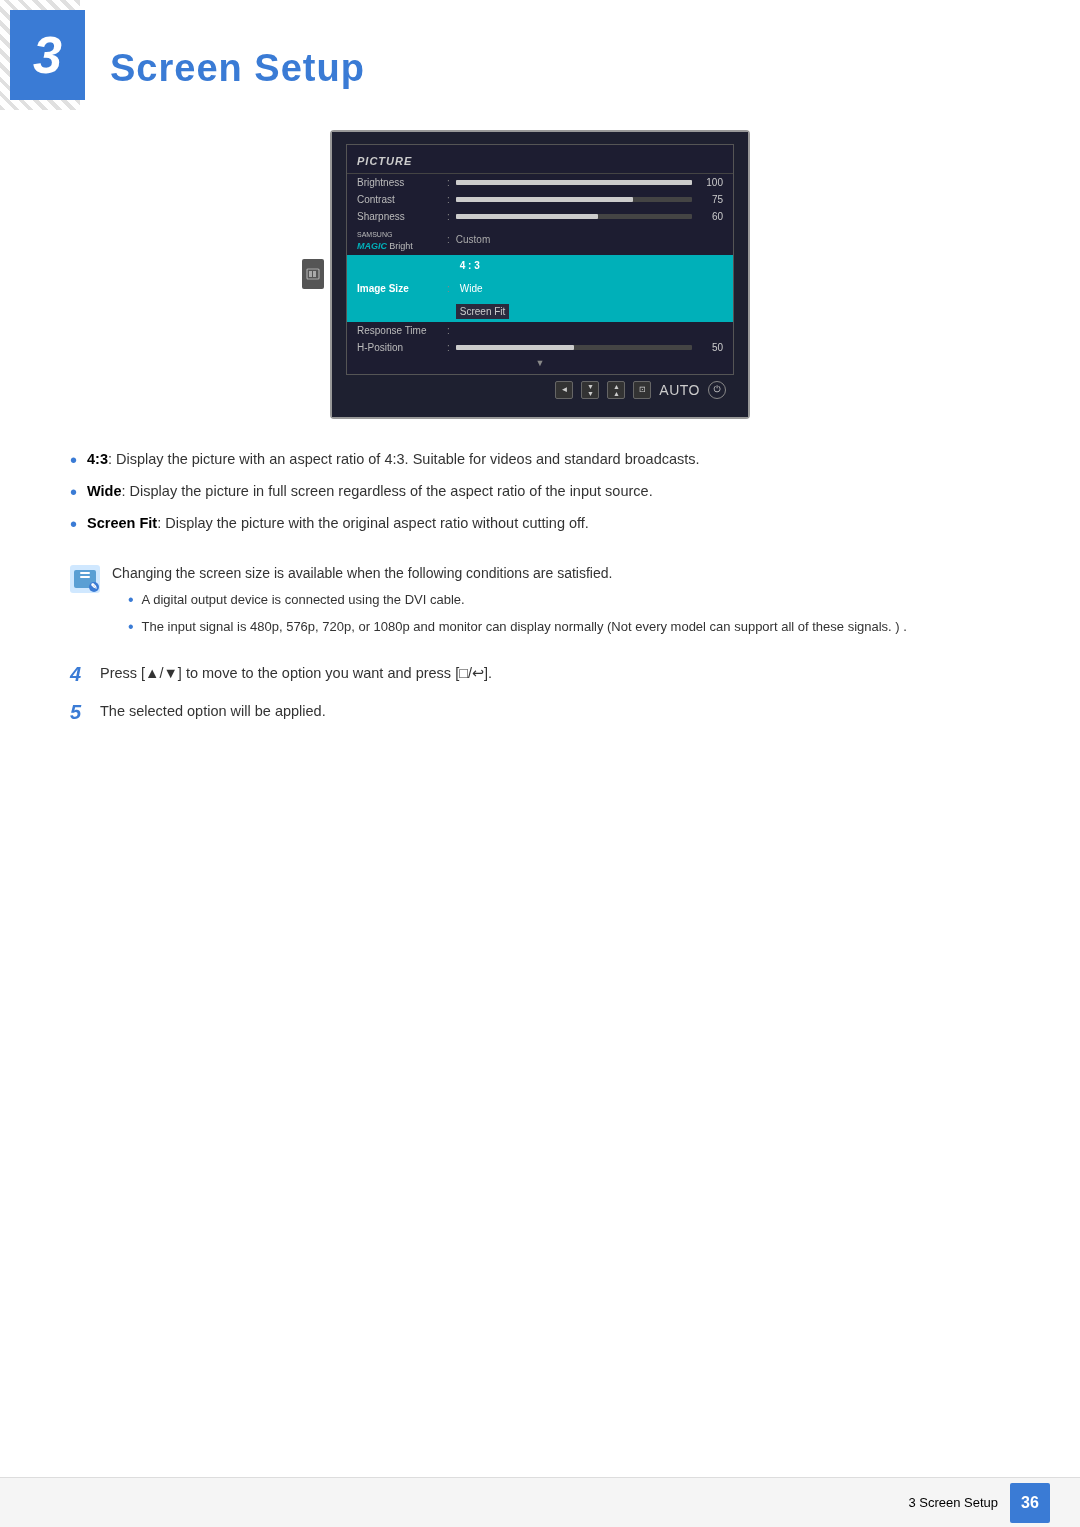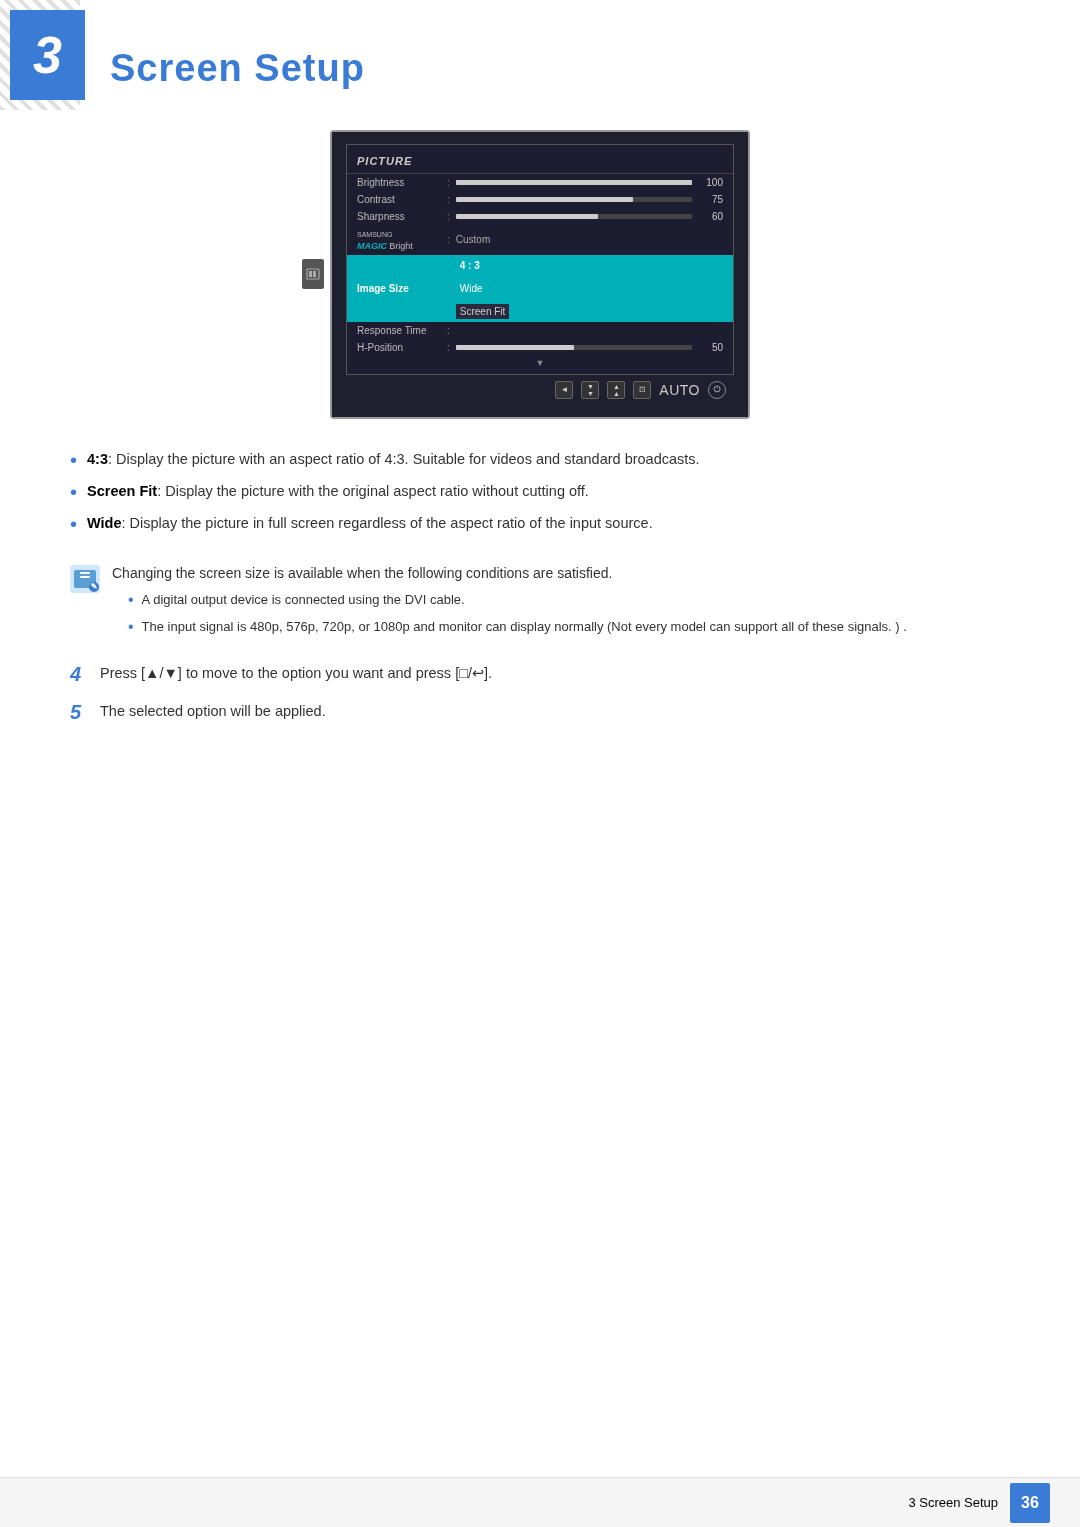--- a/index.html
+++ b/index.html
@@ -530,24 +530,24 @@
       </div>
     </div>
   </div>
 
   <ul class="bullet-list">
     <li>
 
       <span><span class="term-bold">4:3</span><span>: Display the picture with an aspect ratio of 4:3. Suitable for videos and standard broadcasts.</span></span>
     </li>
     <li>
-      <span><span class="term-bold">Screen Fit</span><span>: Display the picture with the original aspect ratio without cutting off.</span></span>
+      <span><span class="term-bold">Wide</span><span>: Display the picture in full screen regardless of the aspect ratio of the input source.</span></span>
     </li>
     <li>
-      <span><span class="term-bold">Wide</span><span>: Display the picture in full screen regardless of the aspect ratio of the input source.</span></span>
+      <span><span class="term-bold">Screen Fit</span><span>: Display the picture with the original aspect ratio without cutting off.</span></span>
     </li>
   </ul>
 
   <div class="note-box">
     <div class="note-icon">
       <div style="width:22px;height:18px;background:#5a9fd4;border-radius:2px;position:relative;">
         <div class="note-icon-line"></div>
         <div class="note-icon-line"></div>
         <div style="position:absolute;bottom:-4px;right:-3px;width:10px;height:10px;background:#3a7bd5;border-radius:50%;display:flex;align-items:center;justify-content:center;">
           <span style="color:#fff;font-size:8px;font-weight:bold;">✎</span>

